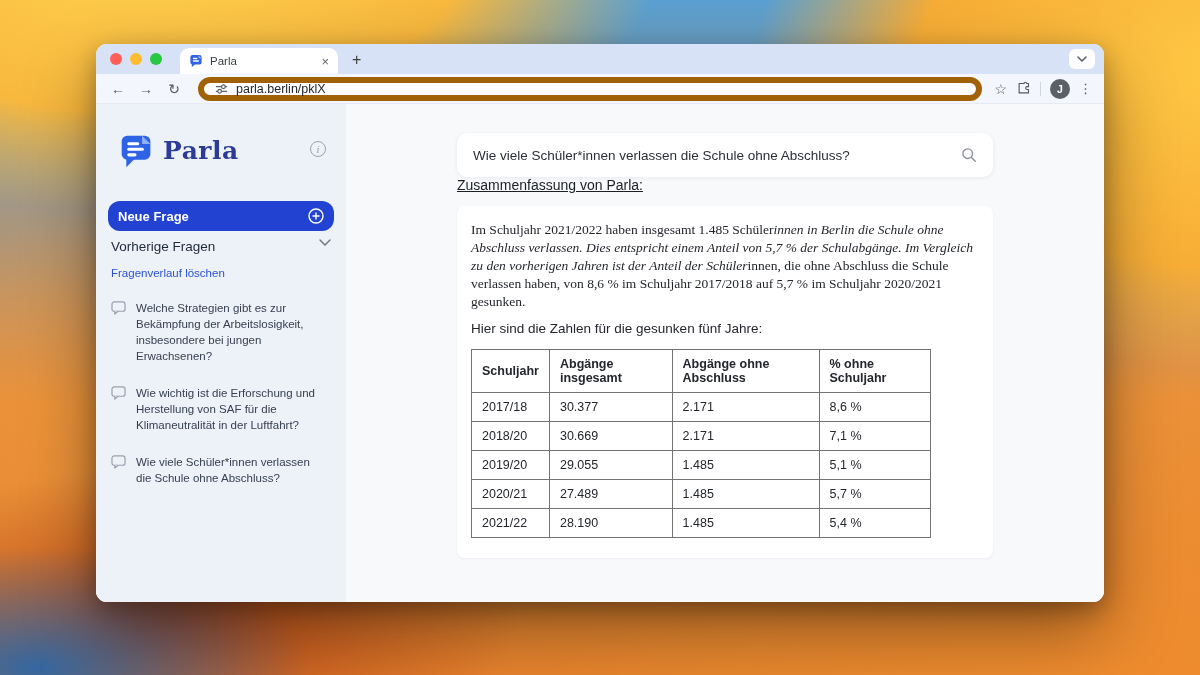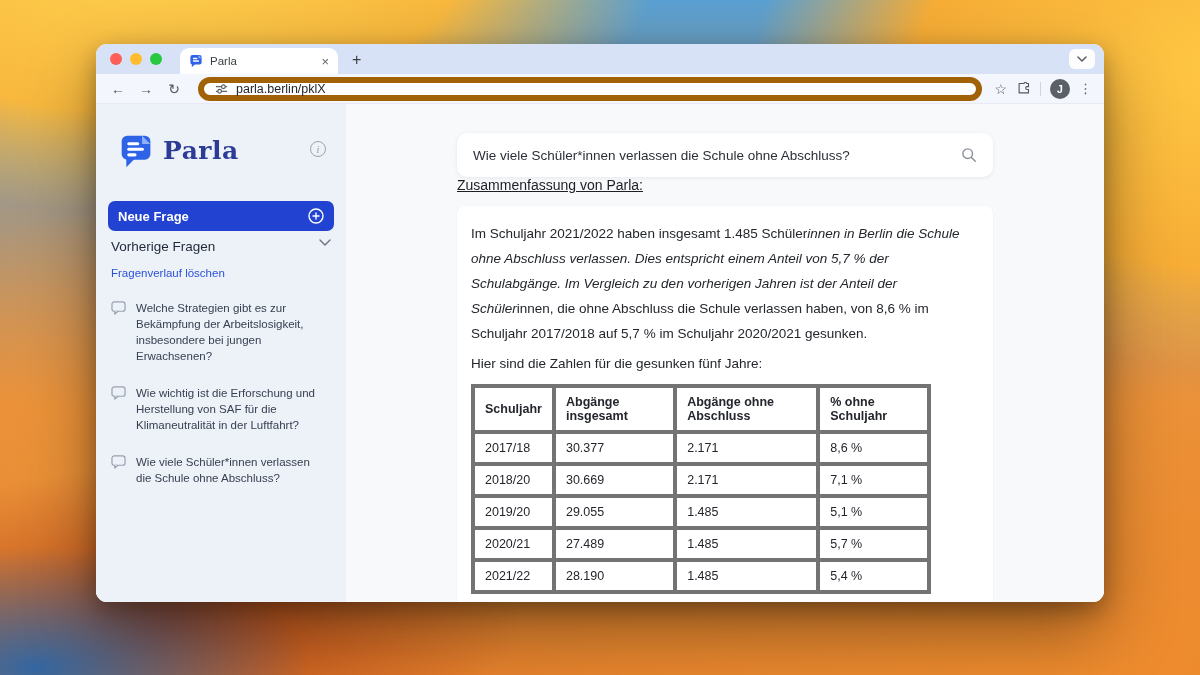--- a/index.html
+++ b/index.html
@@ -50,44 +50,44 @@
             font-size:10.5px; font-weight:bold; display:flex; align-items:center; justify-content:center; }
   .dots { font-size:13px; color:#54575e; letter-spacing:0; }
   
   .content { flex:1; display:flex; min-height:0; background:#f8f9fb; }
   .sidebar { width:250px; flex:none; background:#edf1f8; padding:0 12px; }
   .brand-row { display:flex; align-items:center; gap:8px; margin-top:28px; padding-left:10px; position:relative; }
   .wordmark { font-family:"DejaVu Serif", serif; font-weight:bold; font-size:25px; color:#2c3c96; letter-spacing:.5px; }
   .info-ico { position:absolute; right:8px; top:9px; width:16px; height:16px; border:1.4px solid #9aa3af;
               border-radius:50%; color:#9aa3af; font-size:10px; font-family:"DejaVu Serif", serif;
               display:flex; align-items:center; justify-content:center; font-style:italic; }
-  .new-q-btn { margin-top:32px; height:30px; background:#2243d1; border-radius:7px; color:#fff;
+  .new-q-btn { margin-top:32px; height:30px; background:#2243d1; border-radius:12px; color:#fff;
                display:flex; align-items:center; justify-content:space-between; padding:0 10px;
                font-size:13px; font-weight:bold; cursor:pointer; }
   .prev-row { margin-top:8px; display:flex; justify-content:space-between; align-items:flex-start;
               padding:0 3px; font-size:13.5px; color:#1f2937; }
   .clear-link { margin-top:13px; padding:0 3px; font-size:11.5px; color:#2c52d9; }
   .q-item { display:flex; gap:10px; margin-top:21px; padding:0 3px; }
   .q-text { width:190px; font-size:11.5px; line-height:16px; color:#374151; }
   .bubble-ico { flex:none; margin-top:1px; }
   
   .main { flex:1; min-width:0; overflow:hidden; }
   .main-inner { width:536px; margin:0 auto; }
   .searchbar { margin-top:29px; height:44px; background:#fff; border-radius:10px;
                box-shadow:0 1px 4px rgba(30,40,70,.08); display:flex; align-items:center;
                padding:0 16px; gap:10px; }
   .search-value { flex:1; font-size:13.5px; color:#2b2f36; }
   .summary-h { font-size:14px; color:#1c1f24;text-decoration:underline; }
   .card { margin-top:13px; background:#fff; border-radius:8px; padding:15px 14px 20px 14px;
           box-shadow:0 1px 3px rgba(30,40,70,.05); }
-  .para { font-size:13.5px; line-height:25px; color:#23262c; margin-bottom:10px; }
+  .para { font-size:13.5px; line-height:18px; color:#23262c; margin-bottom:10px;font-family:Liberation Serif, serif; }
   .it { font-style:italic; }
   .intro { font-size:13.5px; color:#23262c; margin-bottom:13px; }
   table.results { border-collapse:collapse; width:460px; background:#fff; }
-  .results th, .results td { border:4px solid #737373; font-size:12.5px; color:#23262c;
+  .results th, .results td { border:1px solid #737373; font-size:12.5px; color:#23262c;
                              text-align:left; padding:7px 10px; }
   .results th { font-weight:bold; }
 </style>
 </head>
 <body>
 
 <div class="window">
 
   <div class="tabstrip">
     <div class="lights">

